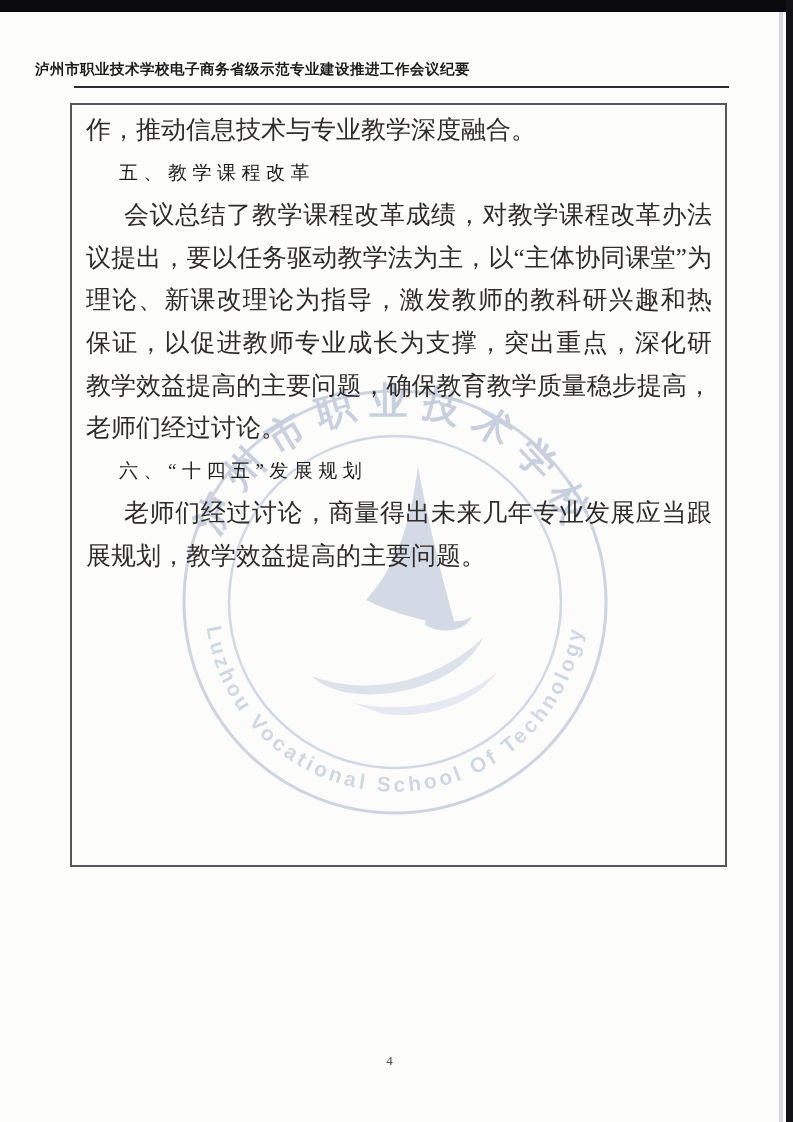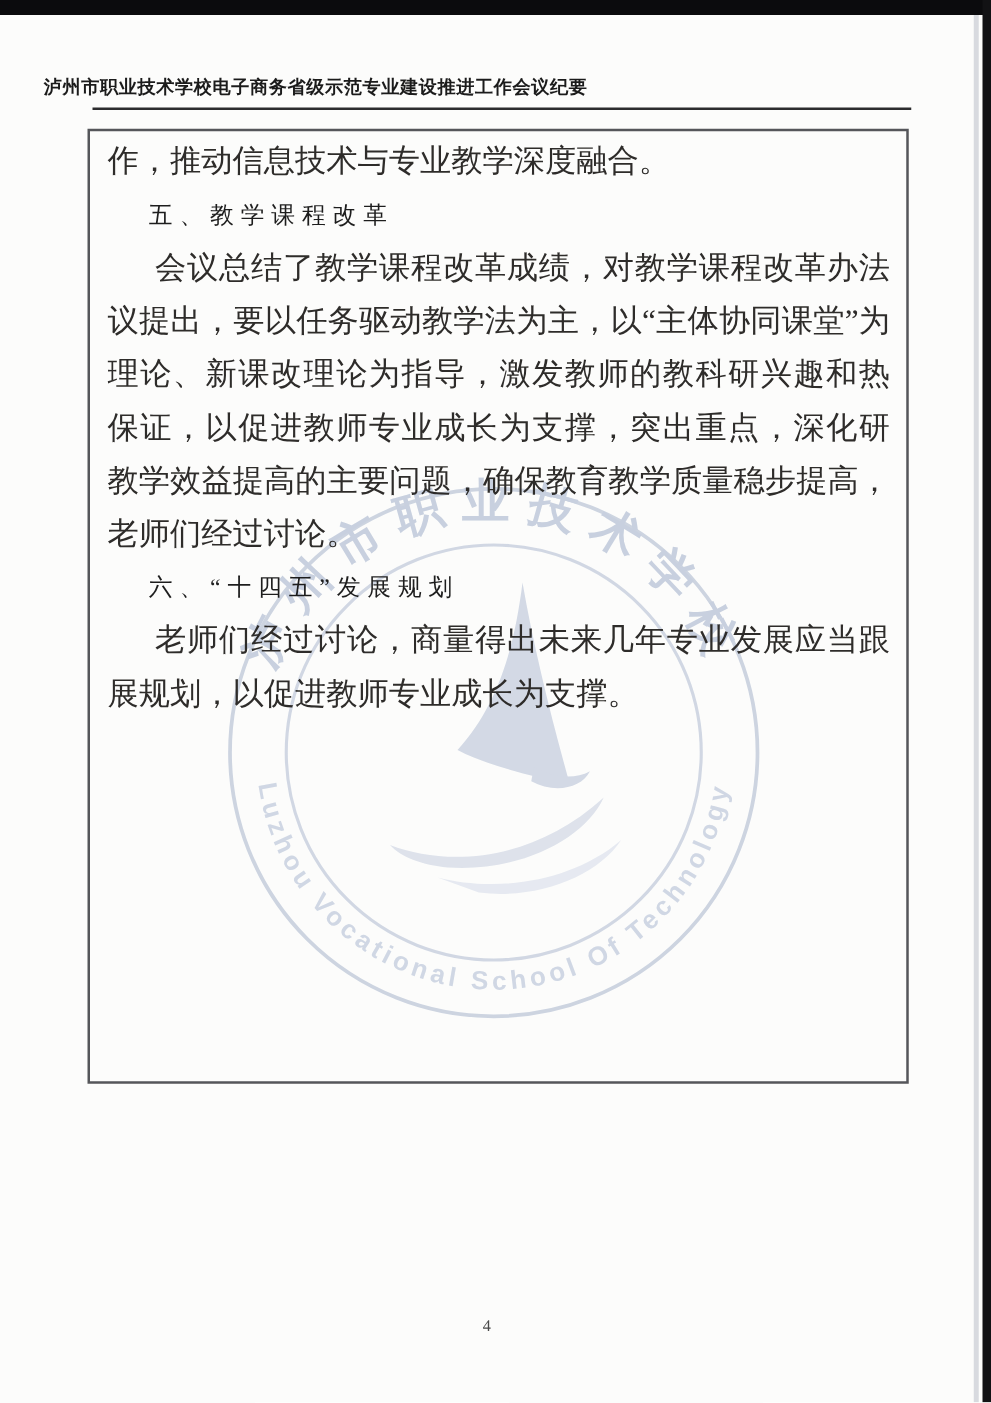--- a/index.html
+++ b/index.html
@@ -128,20 +128,20 @@
       <div class="ln">作，推动信息技术与专业教学深度融合。</div>
       <div class="ln hd">五、教学课程改革</div>
       <div class="ln jl ind">会议总结了教学课程改革成绩，对教学课程改革办法提出了新的要求。会</div>
       <div class="ln jl">议提出，要以任务驱动教学法为主，以“主体协同课堂”为载体，主体协同课堂</div>
       <div class="ln jl">理论、新课改理论为指导，激发教师的教科研兴趣和热情，以实施科学管理为</div>
       <div class="ln jl">保证，以促进教师专业成长为支撑，突出重点，深化研究，着重解决影响课堂</div>
       <div class="ln jl">教学效益提高的主要问题，确保教育教学质量稳步提高，促进教师和学生的共</div>
       <div class="ln">老师们经过讨论。</div>
       <div class="ln hd">六、“十四五”发展规划</div>
       <div class="ln jl ind">老师们经过讨论，商量得出未来几年专业发展应当跟随学校“十四五”发</div>
-      <div class="ln">展规划，以促进教师专业成长为支撑。</div>
+      <div class="ln">展规划，教学效益提高的主要问题。</div>
     </div>
 
   </div>
 
   <div class="page-number">4</div>
 
 </div>
 
 </body></html>

